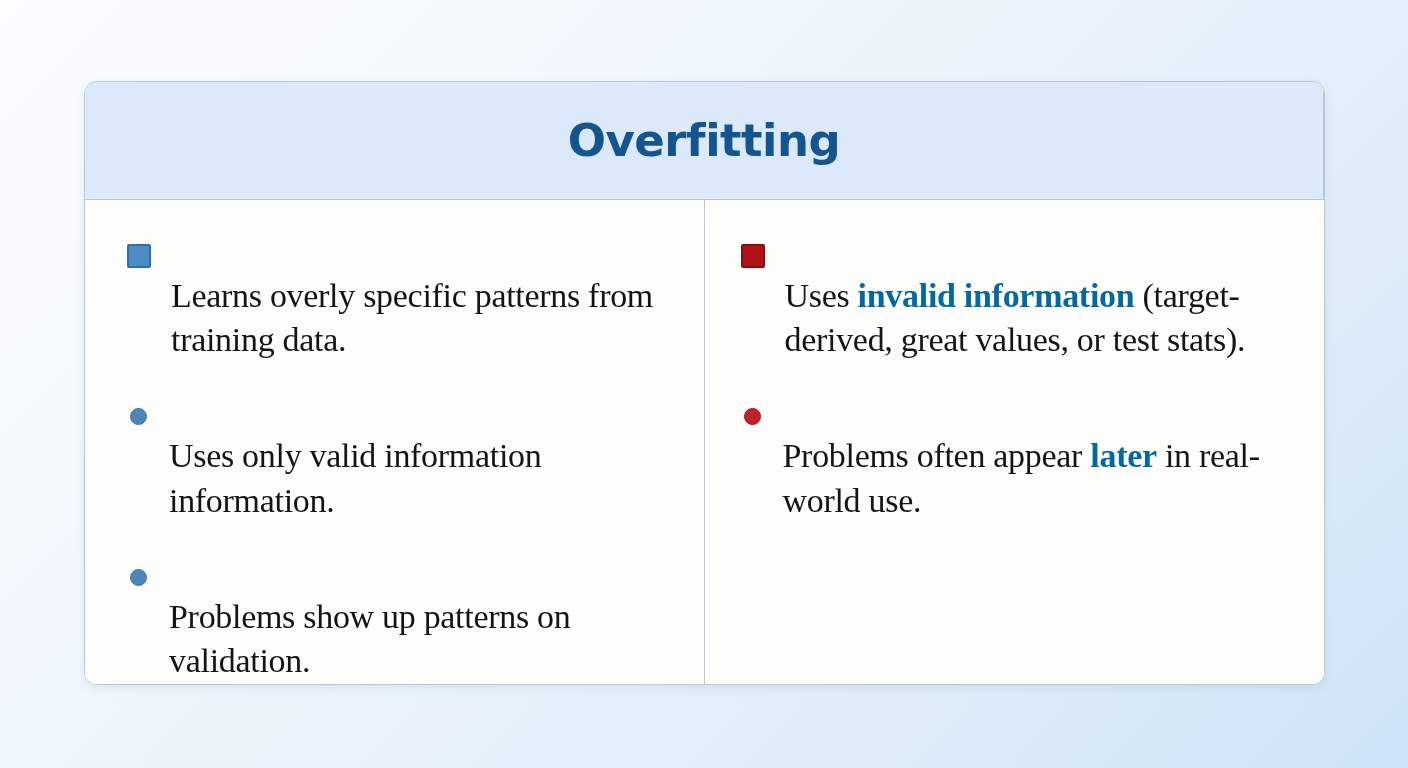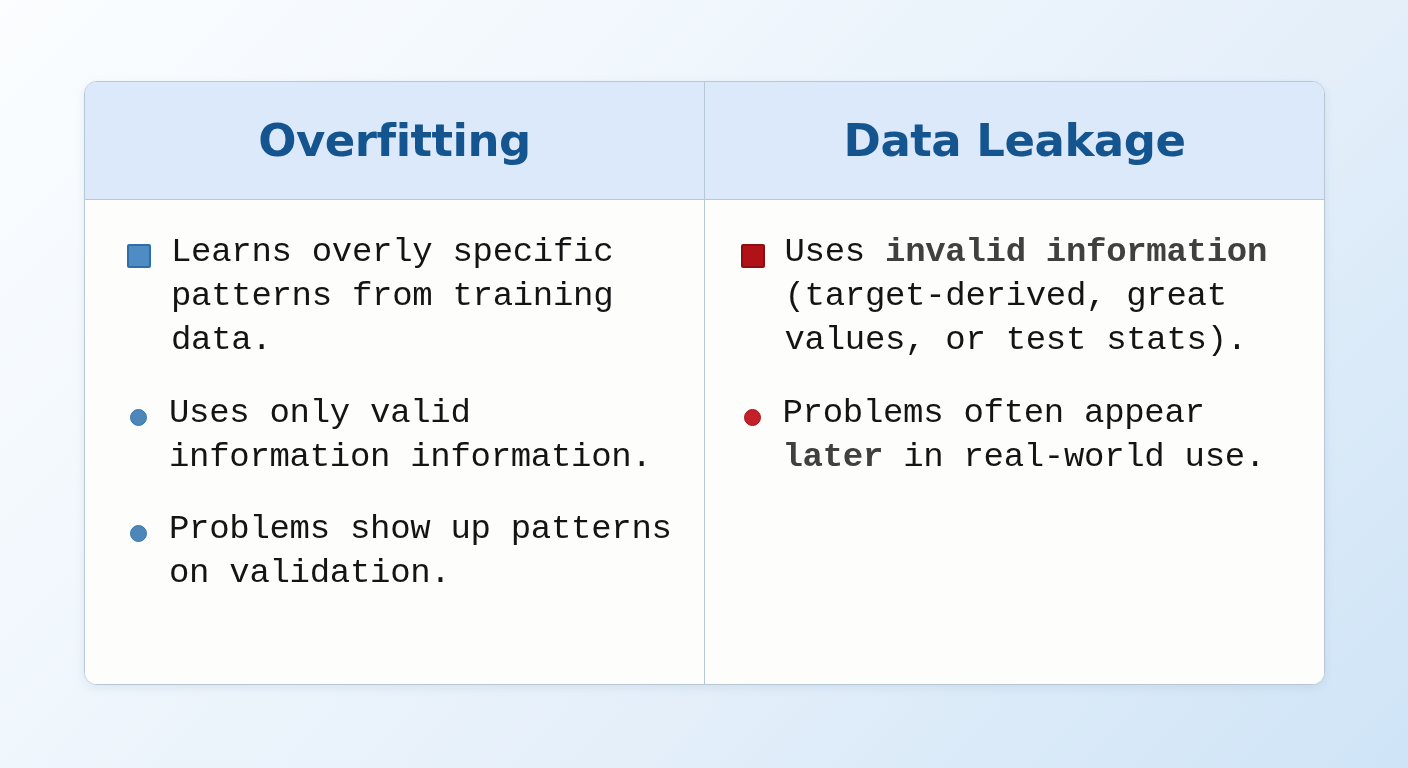--- a/index.html
+++ b/index.html
@@ -131,45 +131,43 @@
   .marker.sq-red {
     background: #b01217;
     border: 2px solid #8e0d11;
   }
   .marker.ci-red {
     background: #c4202a;
     border: 1px solid #a3151e;
   }
 
   .bullet-text {
-    font-family: Liberation Mono, monospace;
+    font-family: Liberation Serif, serif;
     font-size: 34px;
     line-height: 1.30;
     color: #141414;
     letter-spacing: -0.3px;
+    margin-top: 44px;
   }
   .bullet-text .hl-red {
-    color: #404040;
+    color: #0369a1;
     font-weight: bold;
   }
 </style>
 </head>
 <body>
 
 <div id="stage">
 
   <div class="card">
 
     <div class="header-row">
       <div class="header-cell left">
         <span class="header-title">Overfitting</span>
       </div>
-      <div class="header-cell right">
-        <span class="header-title">Data Leakage</span>
-      </div>
     </div>
 
     <div class="body-row">
       <div class="body-cell left">
         <ul class="bullet-list">
             <li class="bullet-item">
               <span class="marker square sq-blue"></span>
               <span class="bullet-text"><span>Learns overly specific patterns from training data.</span></span>
             </li>
             <li class="bullet-item">

